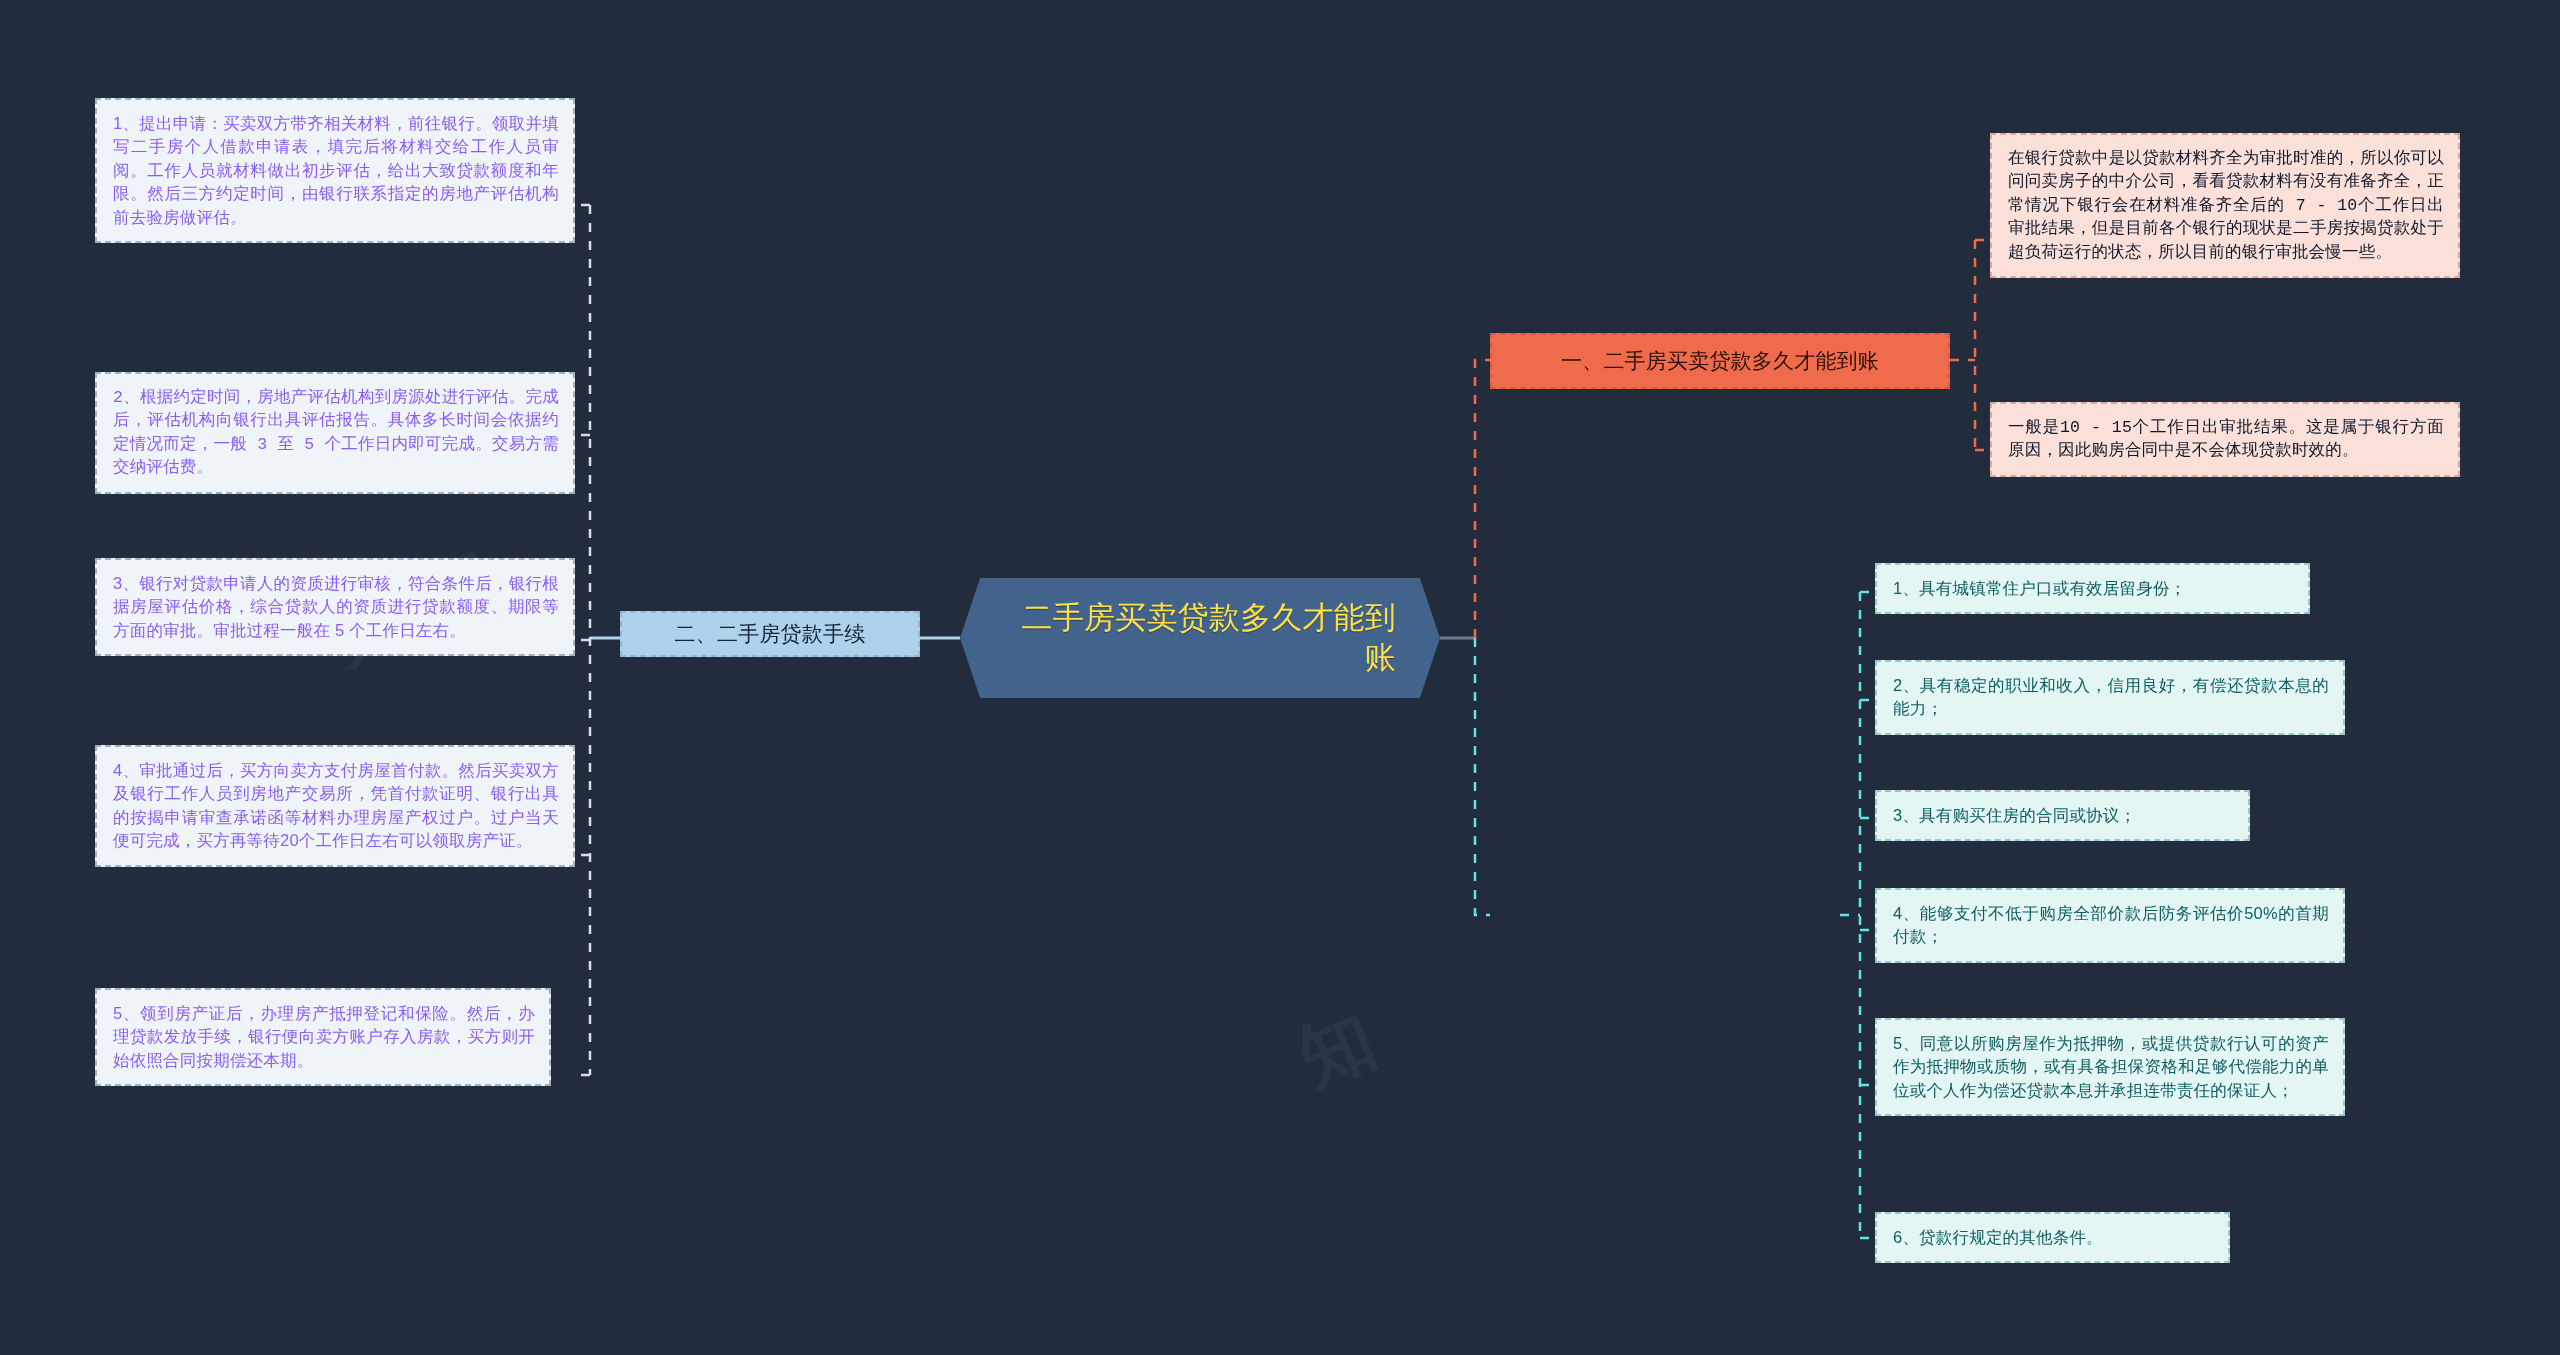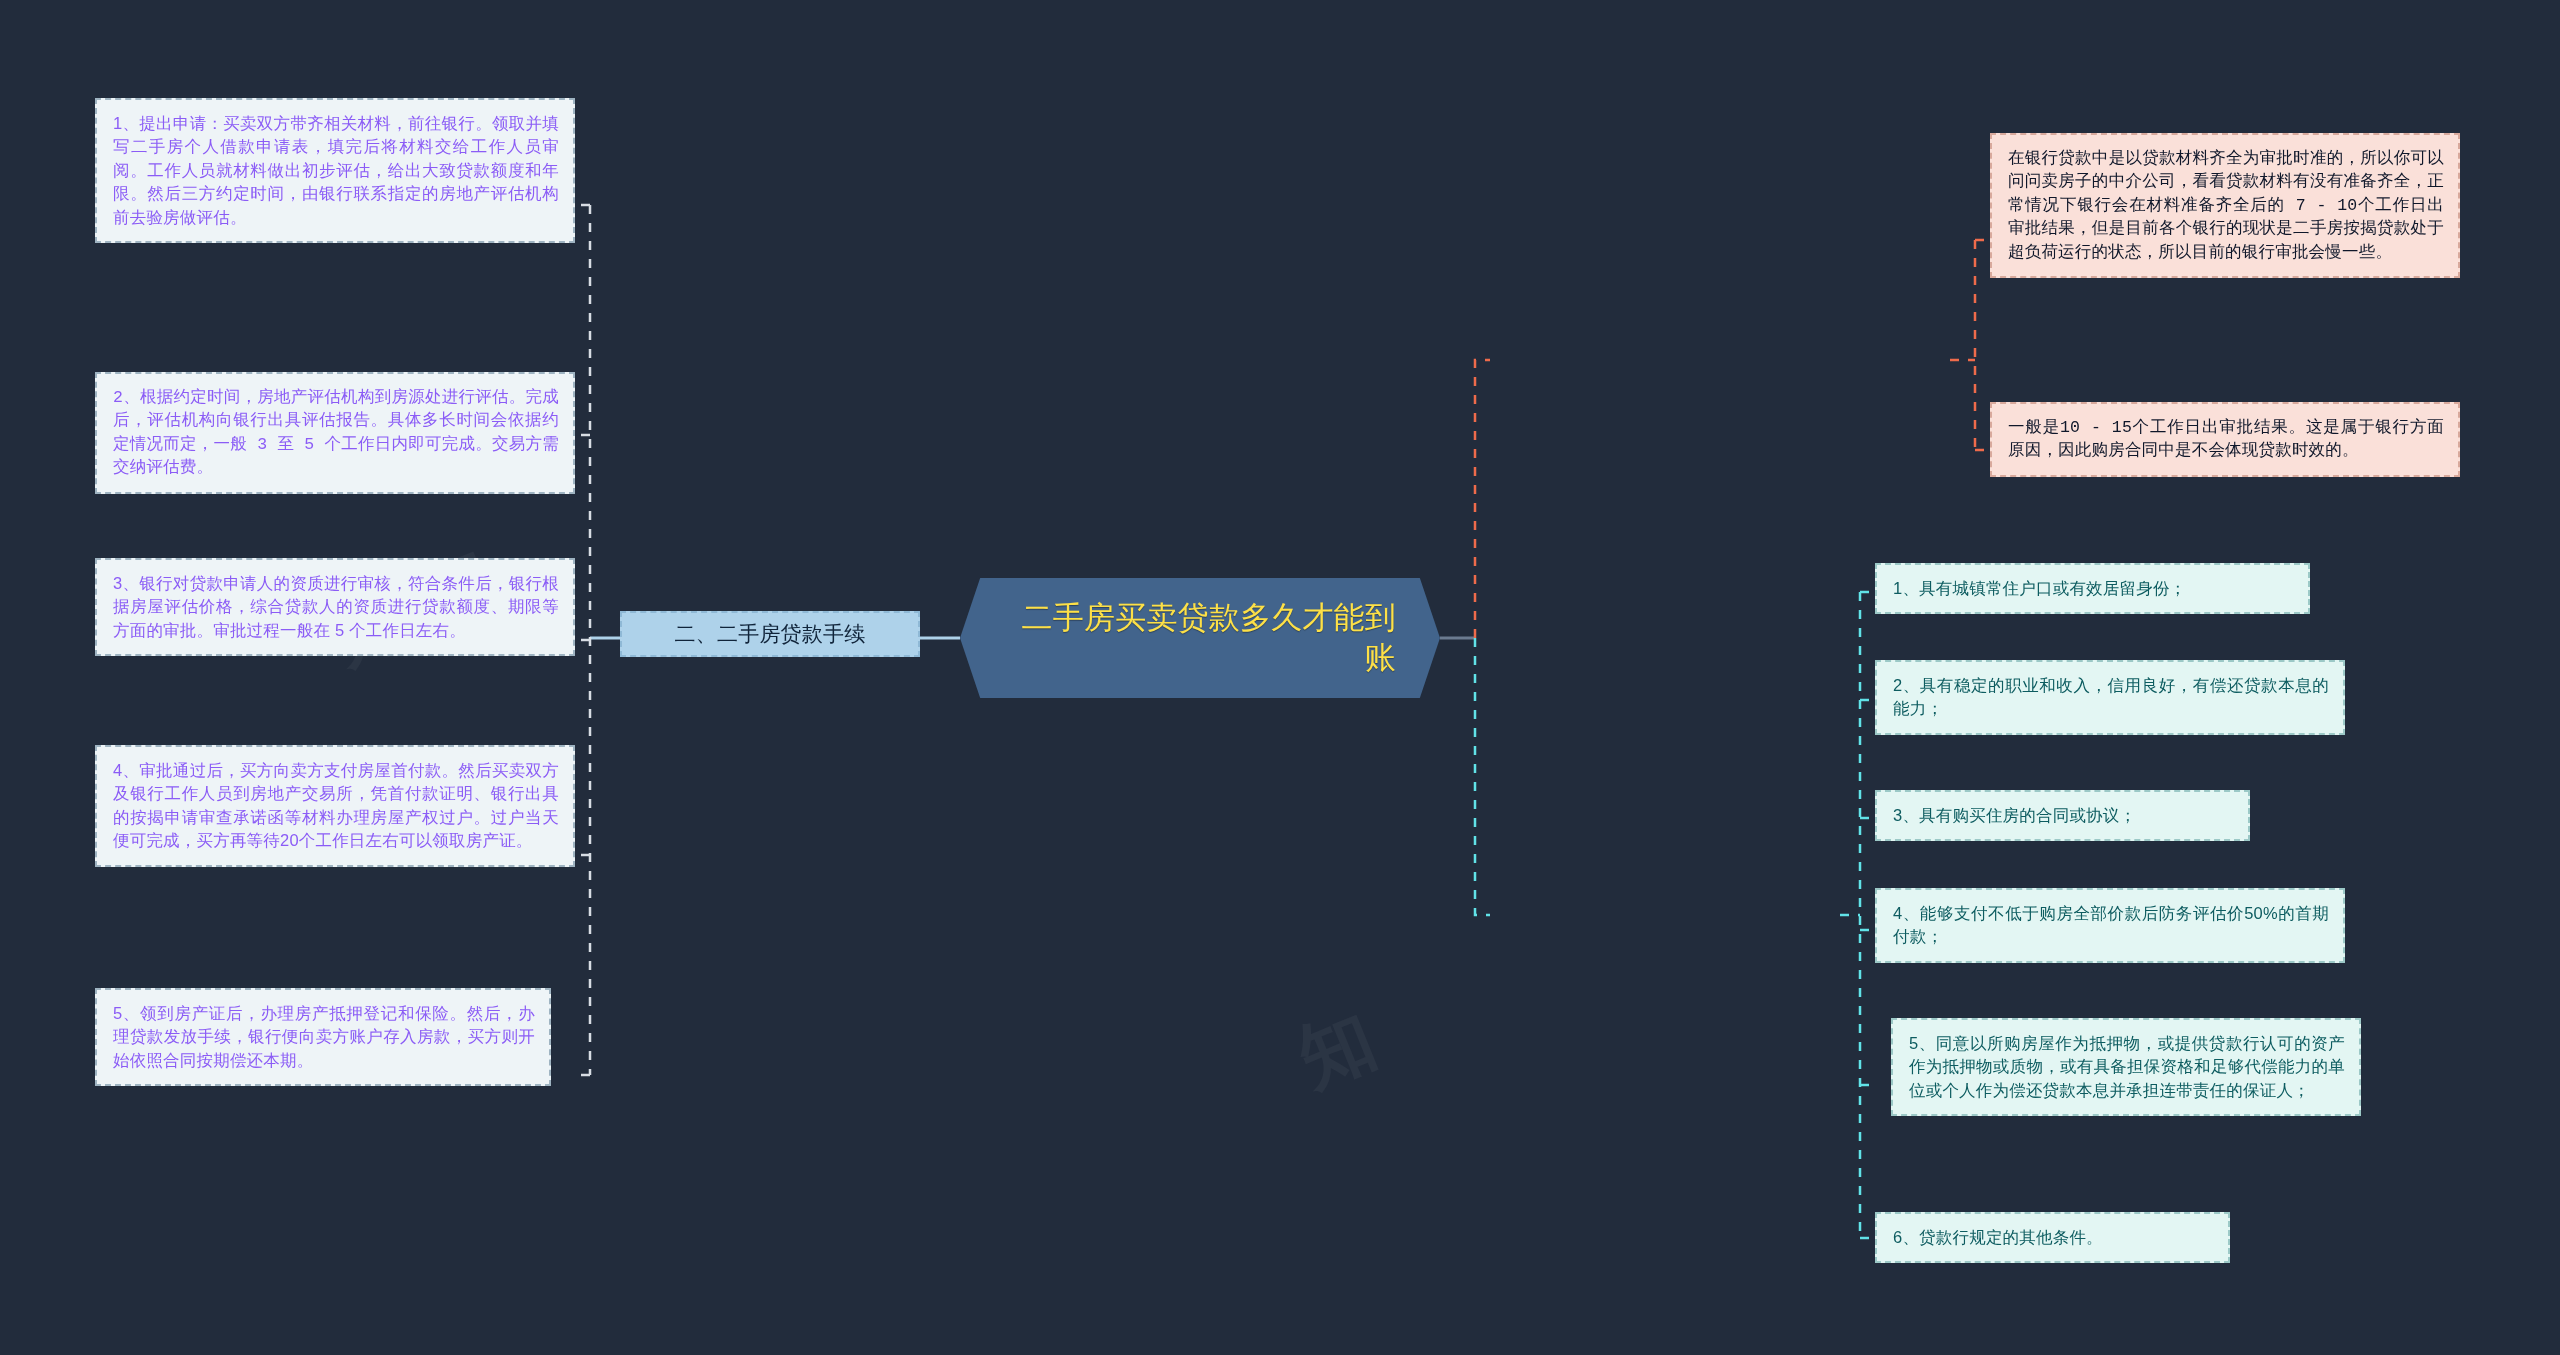--- a/index.html
+++ b/index.html
@@ -167,31 +167,32 @@
   <div class="node leaf leaf-blue" style="left:95px; top:98px; width:480px;">1、提出申请：买卖双方带齐相关材料，前往银行。领取并填写二手房个人借款申请表，填完后将材料交给工作人员审阅。工作人员就材料做出初步评估，给出大致贷款额度和年限。然后三方约定时间，由银行联系指定的房地产评估机构前去验房做评估。</div>
 
   <div class="node leaf leaf-blue" style="left:95px; top:372px; width:480px;font-family:Liberation Mono, monospace;">2、根据约定时间，房地产评估机构到房源处进行评估。完成后，评估机构向银行出具评估报告。具体多长时间会依据约定情况而定，一般 3 至 5 个工作日内即可完成。交易方需交纳评估费。</div>
 
   <div class="node leaf leaf-blue" style="left:95px; top:558px; width:480px;">3、银行对贷款申请人的资质进行审核，符合条件后，银行根据房屋评估价格，综合贷款人的资质进行贷款额度、期限等方面的审批。审批过程一般在 5 个工作日左右。</div>
 
   <div class="node leaf leaf-blue" style="left:95px; top:745px; width:480px;">4、审批通过后，买方向卖方支付房屋首付款。然后买卖双方及银行工作人员到房地产交易所，凭首付款证明、银行出具的按揭申请审查承诺函等材料办理房屋产权过户。过户当天便可完成，买方再等待20个工作日左右可以领取房产证。</div>
 
   <div class="node leaf leaf-blue" style="left:95px; top:988px; width:456px;">5、领到房产证后，办理房产抵押登记和保险。然后，办理贷款发放手续，银行便向卖方账户存入房款，买方则开始依照合同按期偿还本期。</div>
 
+  <div class="node lvl1-orange" style="left:1490px; top:333px; width:460px;">一、二手房买卖贷款多久才能到账</div>
 
   <div class="node leaf leaf-pink" style="left:1990px; top:133px; width:470px;">在银行贷款中是以贷款材料齐全为审批时准的，所以你可以问问卖房子的中介公司，看看贷款材料有没有准备齐全，正常情况下银行会在材料准备齐全后的 7 - 10个工作日出审批结果，但是目前各个银行的现状是二手房按揭贷款处于超负荷运行的状态，所以目前的银行审批会慢一些。</div>
 
   <div class="node leaf leaf-pink" style="left:1990px; top:402px; width:470px;">一般是10 - 15个工作日出审批结果。这是属于银行方面原因，因此购房合同中是不会体现贷款时效的。</div>
 
 
   <div class="node leaf leaf-cyan" style="left:1875px; top:563px; width:435px;">1、具有城镇常住户口或有效居留身份；</div>
 
   <div class="node leaf leaf-cyan" style="left:1875px; top:660px; width:470px;">2、具有稳定的职业和收入，信用良好，有偿还贷款本息的能力；</div>
 
   <div class="node leaf leaf-cyan" style="left:1875px; top:790px; width:375px;">3、具有购买住房的合同或协议；</div>
 
   <div class="node leaf leaf-cyan" style="left:1875px; top:888px; width:470px;">4、能够支付不低于购房全部价款后防务评估价50%的首期付款；</div>
 
-  <div class="node leaf leaf-cyan" style="left:1875px; top:1018px; width:470px;margin-left:16px;">5、同意以所购房屋作为抵押物，或提供贷款行认可的资产作为抵押物或质物，或有具备担保资格和足够代偿能力的单位或个人作为偿还贷款本息并承担连带责任的保证人；</div>
+  <div class="node leaf leaf-cyan" style="left:1875px; top:1018px; width:470px;">5、同意以所购房屋作为抵押物，或提供贷款行认可的资产作为抵押物或质物，或有具备担保资格和足够代偿能力的单位或个人作为偿还贷款本息并承担连带责任的保证人；</div>
 
   <div class="node leaf leaf-cyan" style="left:1875px; top:1212px; width:355px;">6、贷款行规定的其他条件。</div>
 
 </div>
 
 </body></html>

